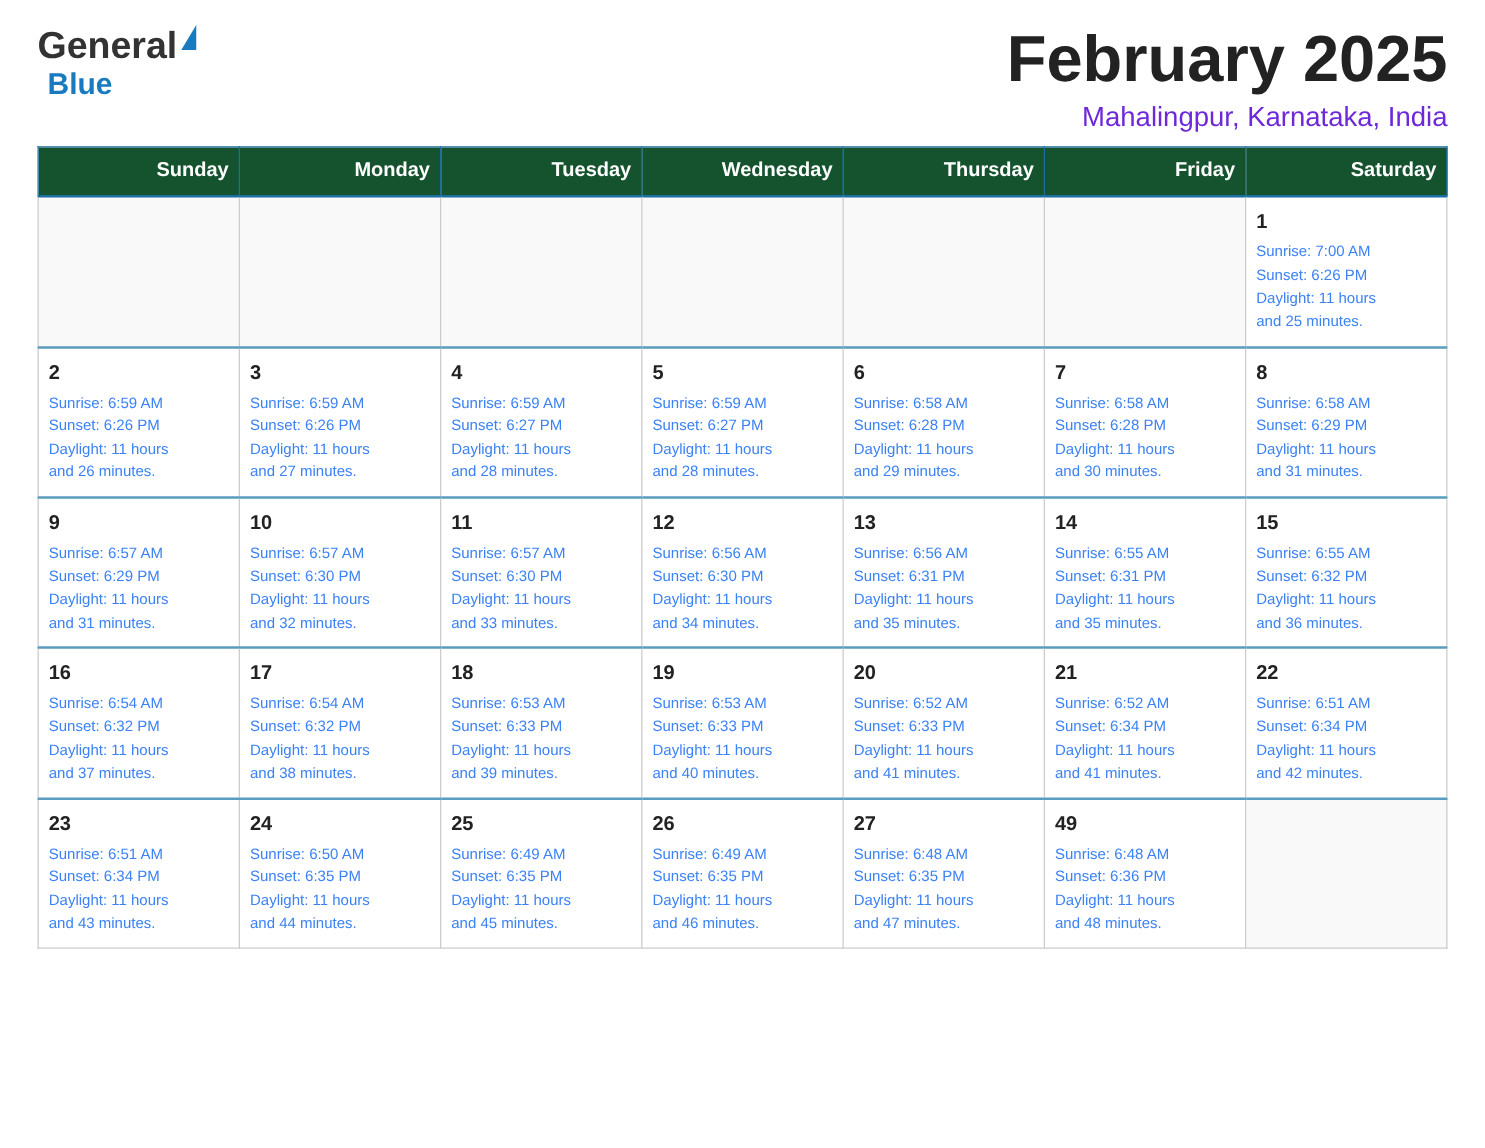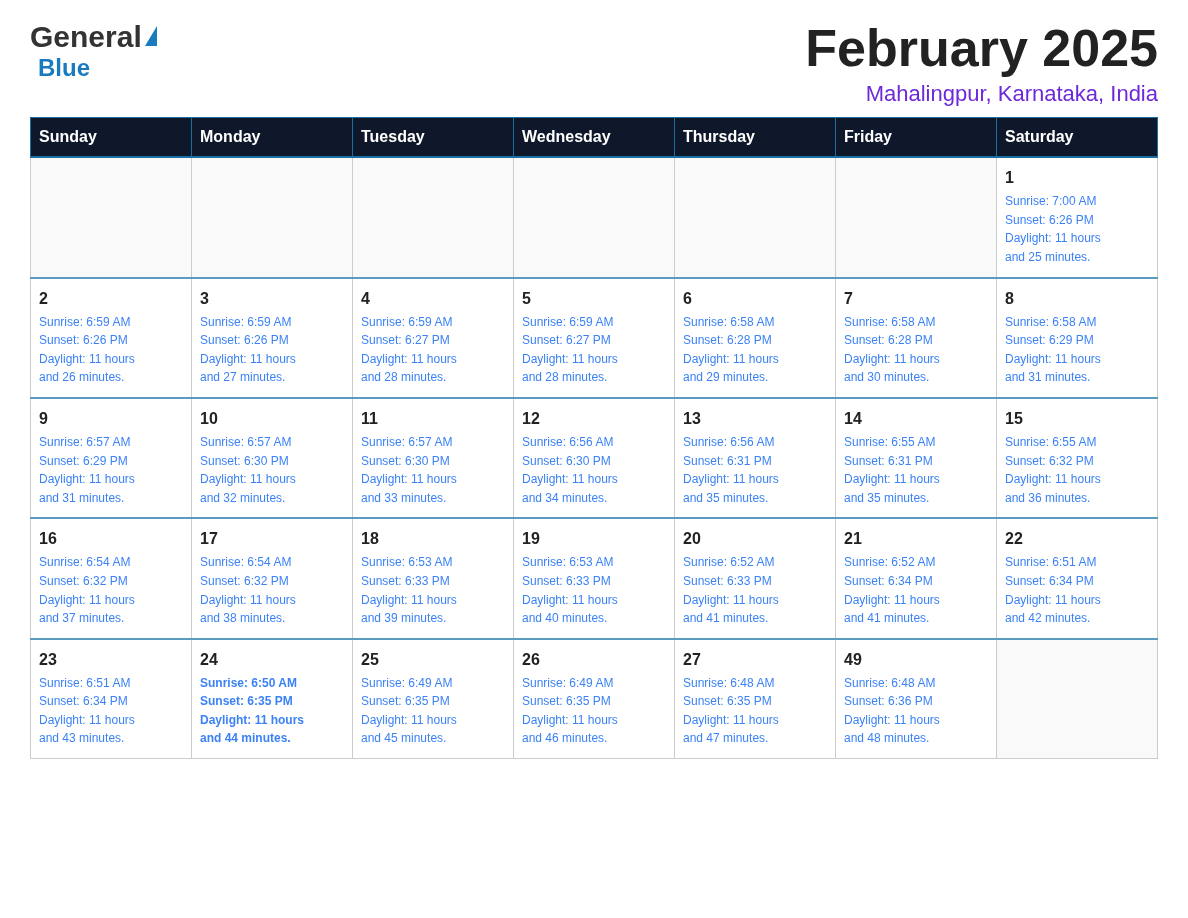--- a/index.html
+++ b/index.html
@@ -35,26 +35,26 @@
       font-size: 22px;
       color: #6d28d9;
       margin-top: 4px;
     }
     .calendar {
       width: 100%;
       border-collapse: collapse;
       margin-top: 10px;
     }
     .calendar th {
-      background-color: #0f172a;
+      background-color: #14532d;
       color: #fff;
       font-size: 16px;
       font-weight: bold;
       padding: 10px 8px;
-      text-align: left;
+      text-align: right;
       border: 1px solid #1a6fa0;
     }
     .calendar td {
       vertical-align: top;
       padding: 8px 8px 10px 8px;
       border: 1px solid #ccc;
       width: calc(100% / 7);
       min-height: 110px;
       font-size: 12.5px;
       color: #333;
@@ -80,21 +80,21 @@
     }
     .empty-cell {
       background: #f9f9f9;
     }
   </style>
 </head>
 <body>
 
 <div class="header">
   <div class="logo">
-    <div style="display:flex; align-items:center;">
+    <div style="display:flex; ">
       <span style="font-size:30px; font-weight:bold; color:#333;">General</span>
       <span style="display:inline-block; width:0; height:0; border-left:12px solid transparent; border-bottom:20px solid #1a7abf; margin-left:3px; margin-bottom:2px;"></span>
     </div>
     <span style="font-size:24px; font-weight:bold; color:#1a7abf; margin-left:8px;">Blue</span>
   </div>
   <div class="title-section">
     <div class="month-title">February 2025</div>
     <div class="location">Mahalingpur, Karnataka, India</div>
   </div>
 </div>
@@ -283,21 +283,21 @@
       <tr>
         <td>
           <span class="day-number">23</span>
           <div class="day-info" style="white-space: pre-line;">Sunrise: 6:51 AM
 Sunset: 6:34 PM
 Daylight: 11 hours
 and 43 minutes.</div>
         </td>
         <td>
           <span class="day-number">24</span>
-          <div class="day-info" style="white-space: pre-line; font-weight: bold;">Sunrise: 6:50 AM
+          <div class="day-info" style="white-space: pre-line;">Sunrise: 6:50 AM
 Sunset: 6:35 PM
 Daylight: 11 hours
 and 44 minutes.</div>
         </td>
         <td>
           <span class="day-number">25</span>
           <div class="day-info" style="white-space: pre-line;">Sunrise: 6:49 AM
 Sunset: 6:35 PM
 Daylight: 11 hours
 and 45 minutes.</div>

